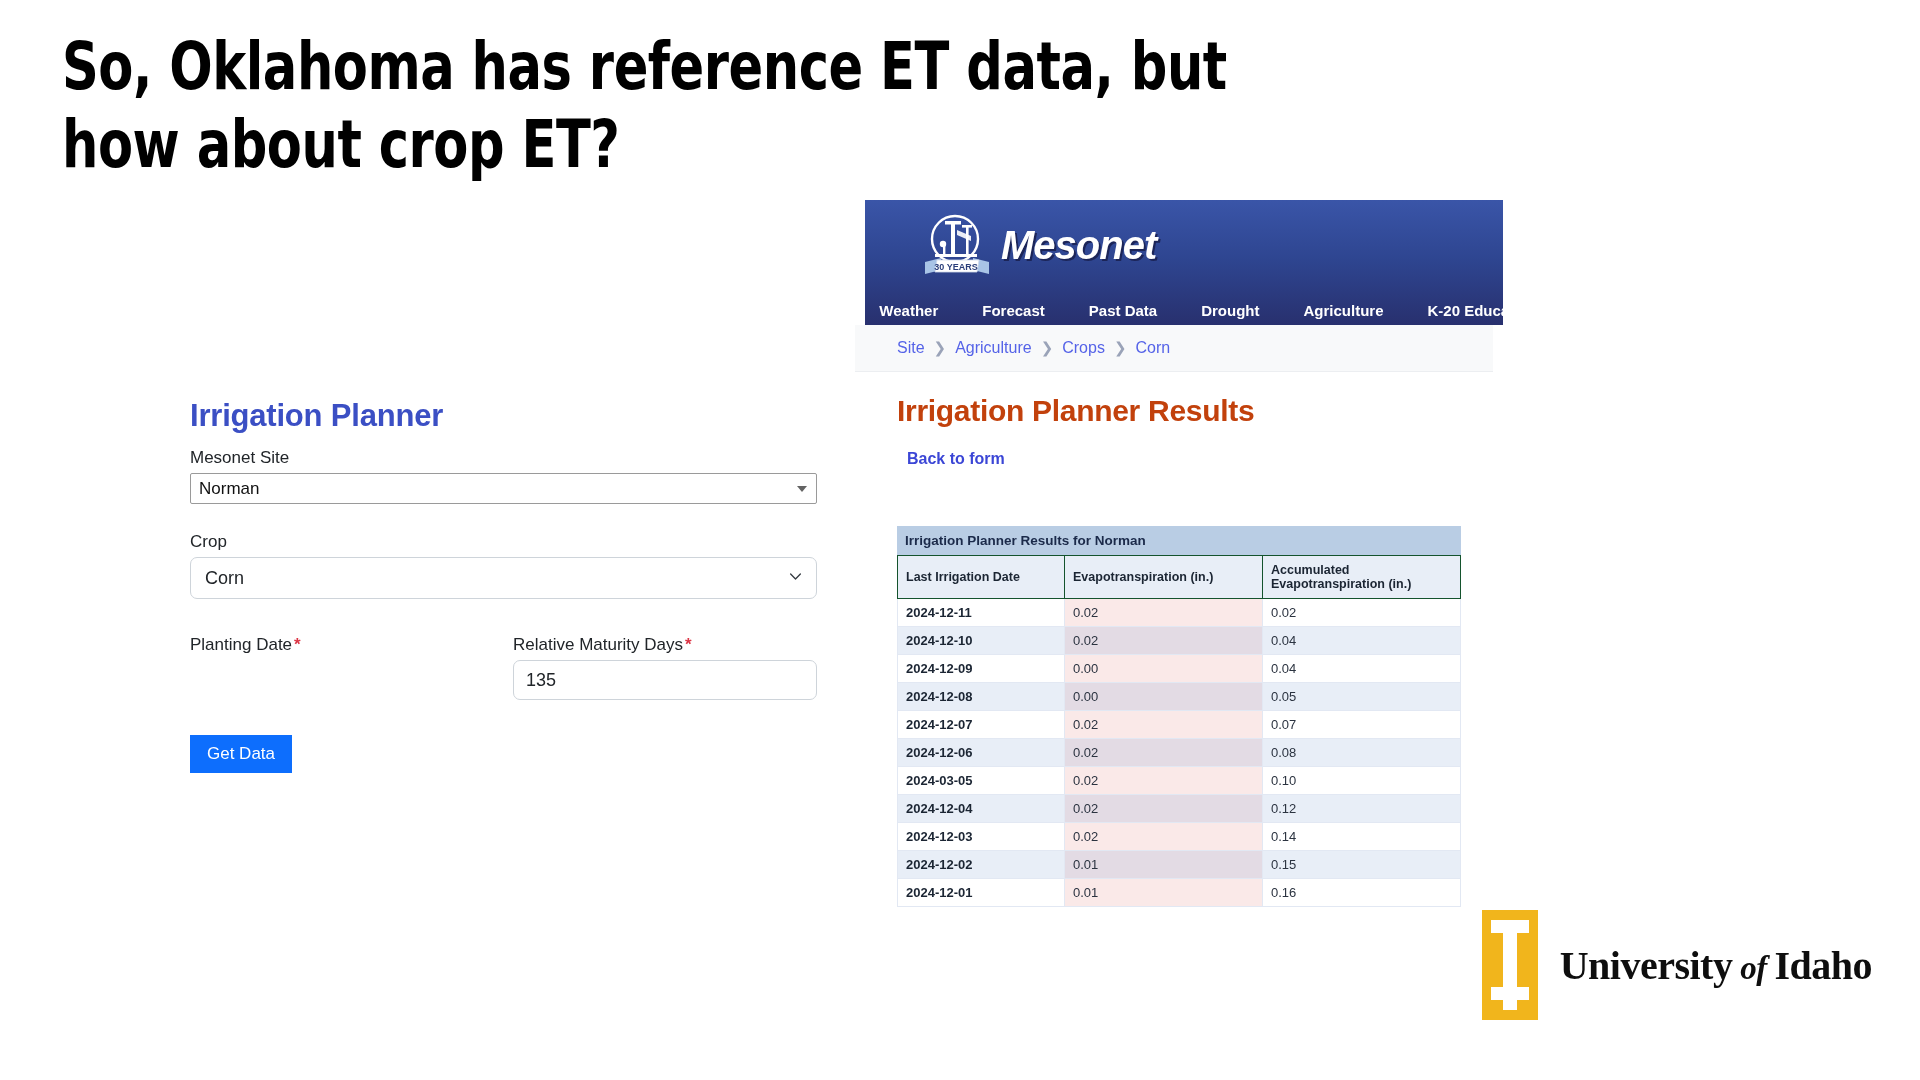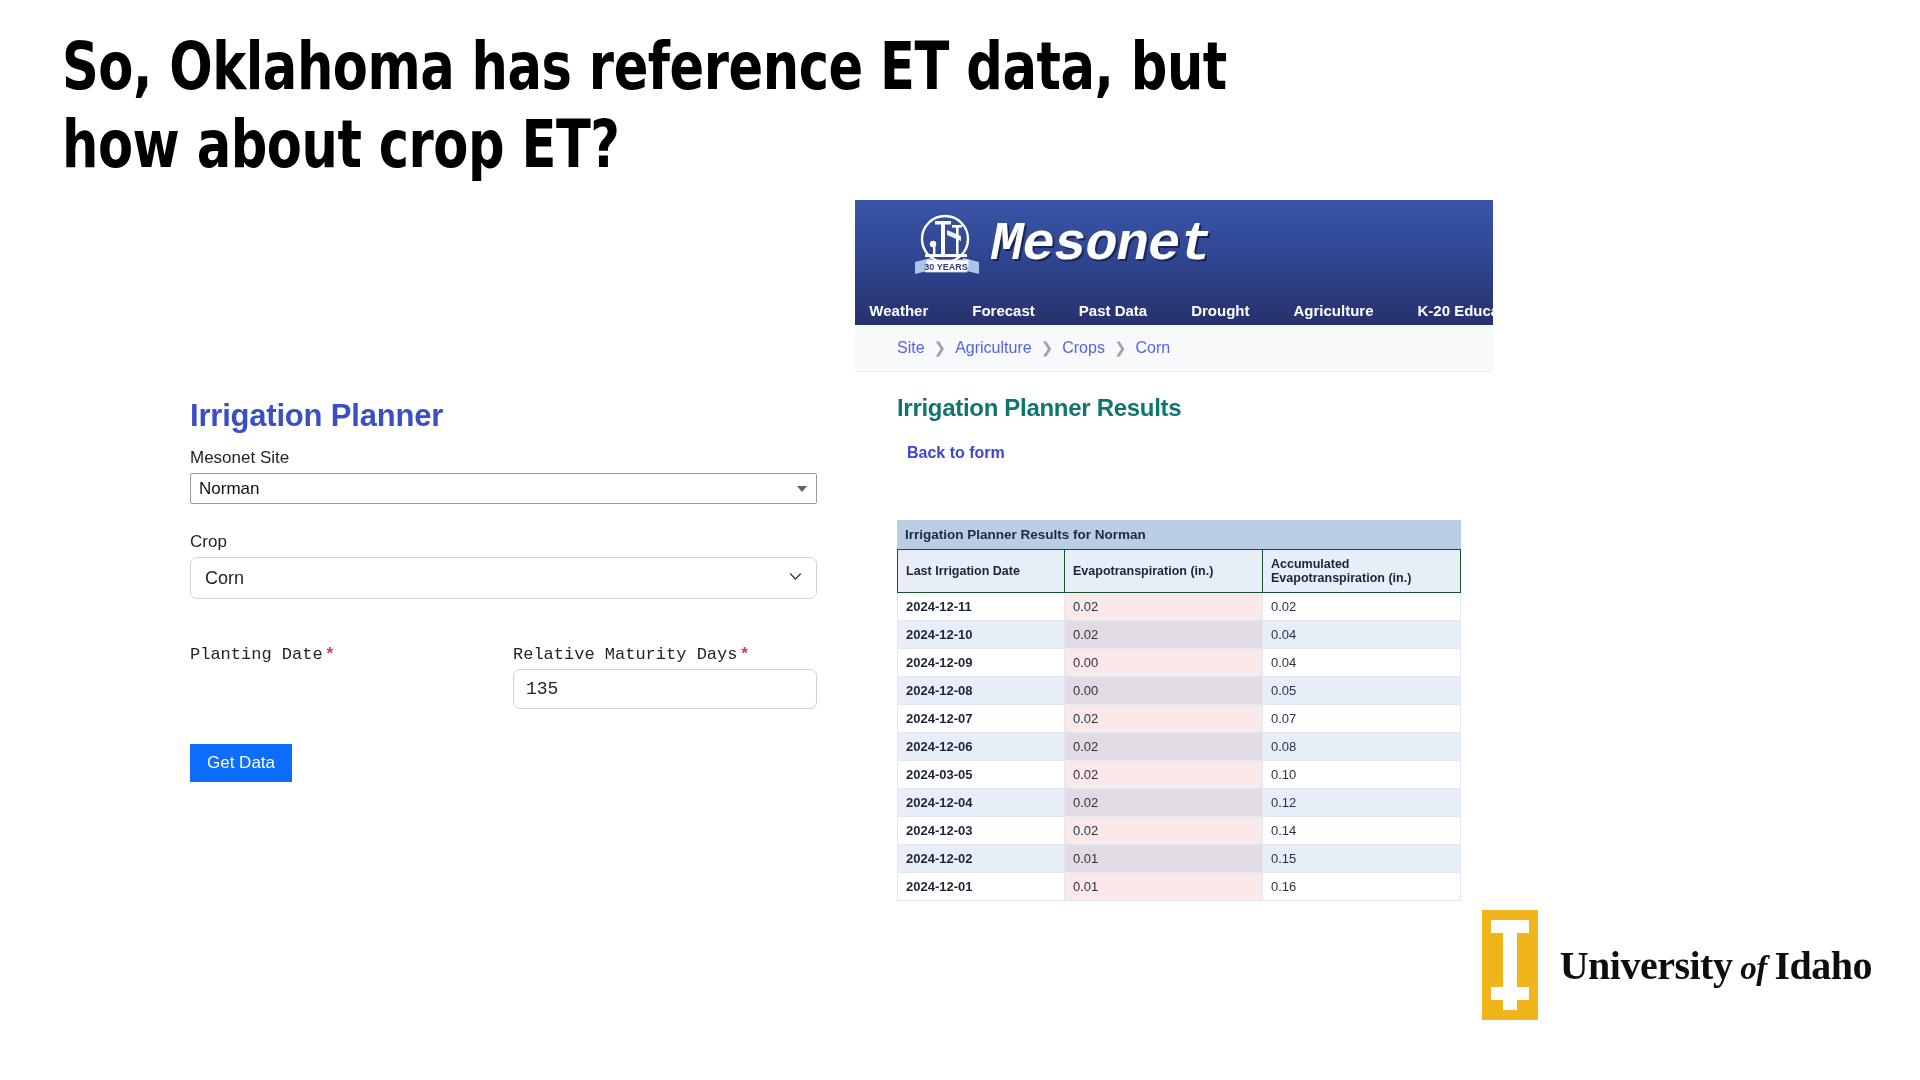--- a/index.html
+++ b/index.html
@@ -86,21 +86,21 @@
     color: #212529;
     position: relative;
   }
   .select-bs .chev {
     position: absolute; right: 14px; top: 50%;
     width: 13px; height: 13px;
     margin-top: -8px;
   }
   .select-bs .chev svg { display: block; }
 
-  .row-two { display: flex; gap: 19px; margin-top: 18px; font-family: Liberation Mono, monospace; }
+  .row-two { display: flex; gap: 19px; margin-top: 8px; }
   .col-half { width: 304px; }
   .input-box {
     width: 304px; height: 40px;
     border: 1px solid #ced4da;
     border-radius: 7px;
     background: #ffffff;
     display: flex; align-items: center;
     padding: 0 12px;
     font-size: 18px;
     color: #212529;
@@ -128,33 +128,34 @@
   #meso-panel {
     position: absolute;
     left: 855px; top: 200px;
     width: 638px;
   }
   #meso-header {
     width: 638px; height: 125px;
     background: linear-gradient(180deg, #3a55a8 0%, #2e4590 48%, #28306e 100%);
     position: relative;
     overflow: hidden;
+    margin-left: 10px;
   }
   #meso-logo {
     position: absolute; left: 56px; top: 10px;
     display: flex; align-items: center; gap: 8px;
   }
   #meso-emblem { position: relative; width: 72px; height: 66px; }
   #meso-wordmark {
     color: #ffffff;
     font-style: italic;
     font-weight: bold;
-    font-size: 54px;
+    font-size: 40px;
     letter-spacing: -1px;
-    font-family: Liberation Mono, monospace;
+    font-family: Liberation Sans, sans-serif;
     text-shadow: 2px 2px 0 #1c2558;
     line-height: 1;
     margin-top: 4px;
     text-align: center;
   }
   #meso-nav {
     position: absolute; left: 0; bottom: 6px;
     width: 638px;
     display: flex;
     justify-content: center;
@@ -186,23 +187,23 @@
     text-decoration: none;
     font-family: "Liberation Sans Narrow", "Liberation Sans", sans-serif;
   }
   #breadcrumb-wrap .sep {
     color: #9aa3b8;
     font-size: 15px;
   }
 
   #results-body { width: 638px; padding: 0 42px; background: #ffffff; }
   #results-title {
-    font-size: 24px;
-    font-weight: bold;
-    color: #0f766e;
+    font-size: 30px;
+    font-weight: bold;
+    color: #c2410c;
     margin: 22px 0 0 0;
     letter-spacing: -0.3px;
     font-family: "Liberation Sans Narrow", "Liberation Sans", sans-serif;
   }
   #back-link {
     display: inline-block;
     margin: 22px 0 0 10px;
     color: #3b46d6;
     font-size: 16px;
     font-weight: bold;

